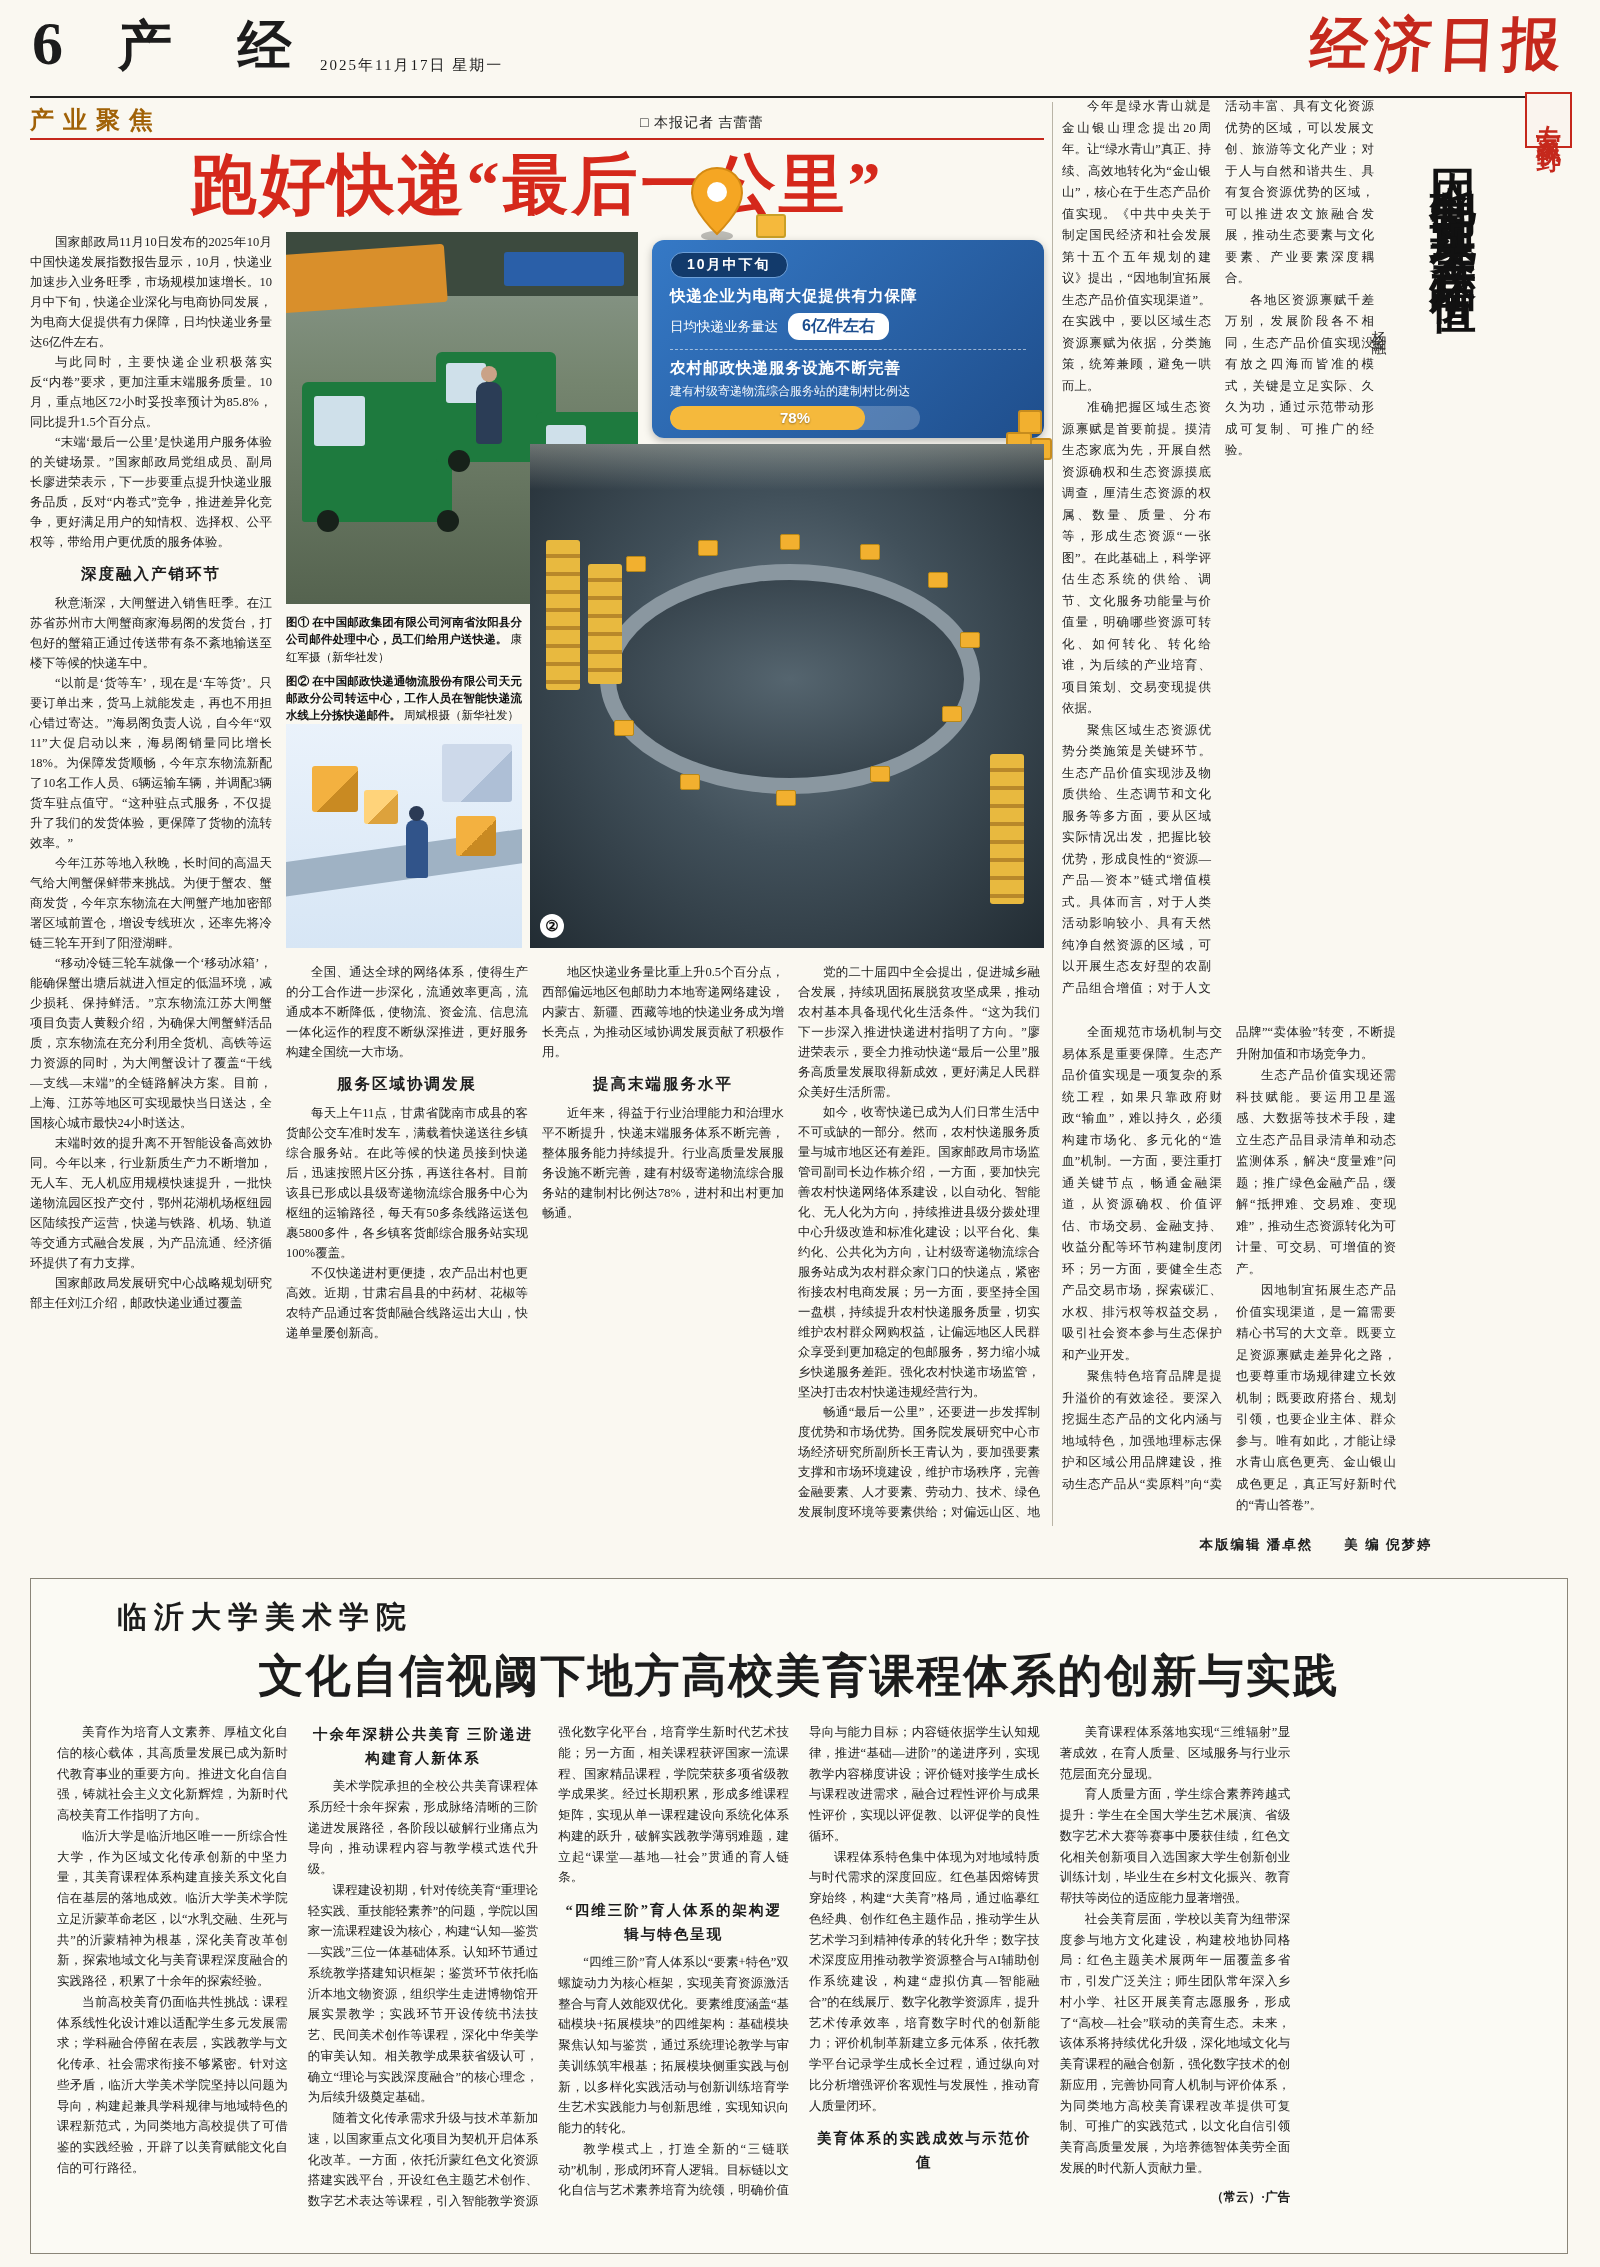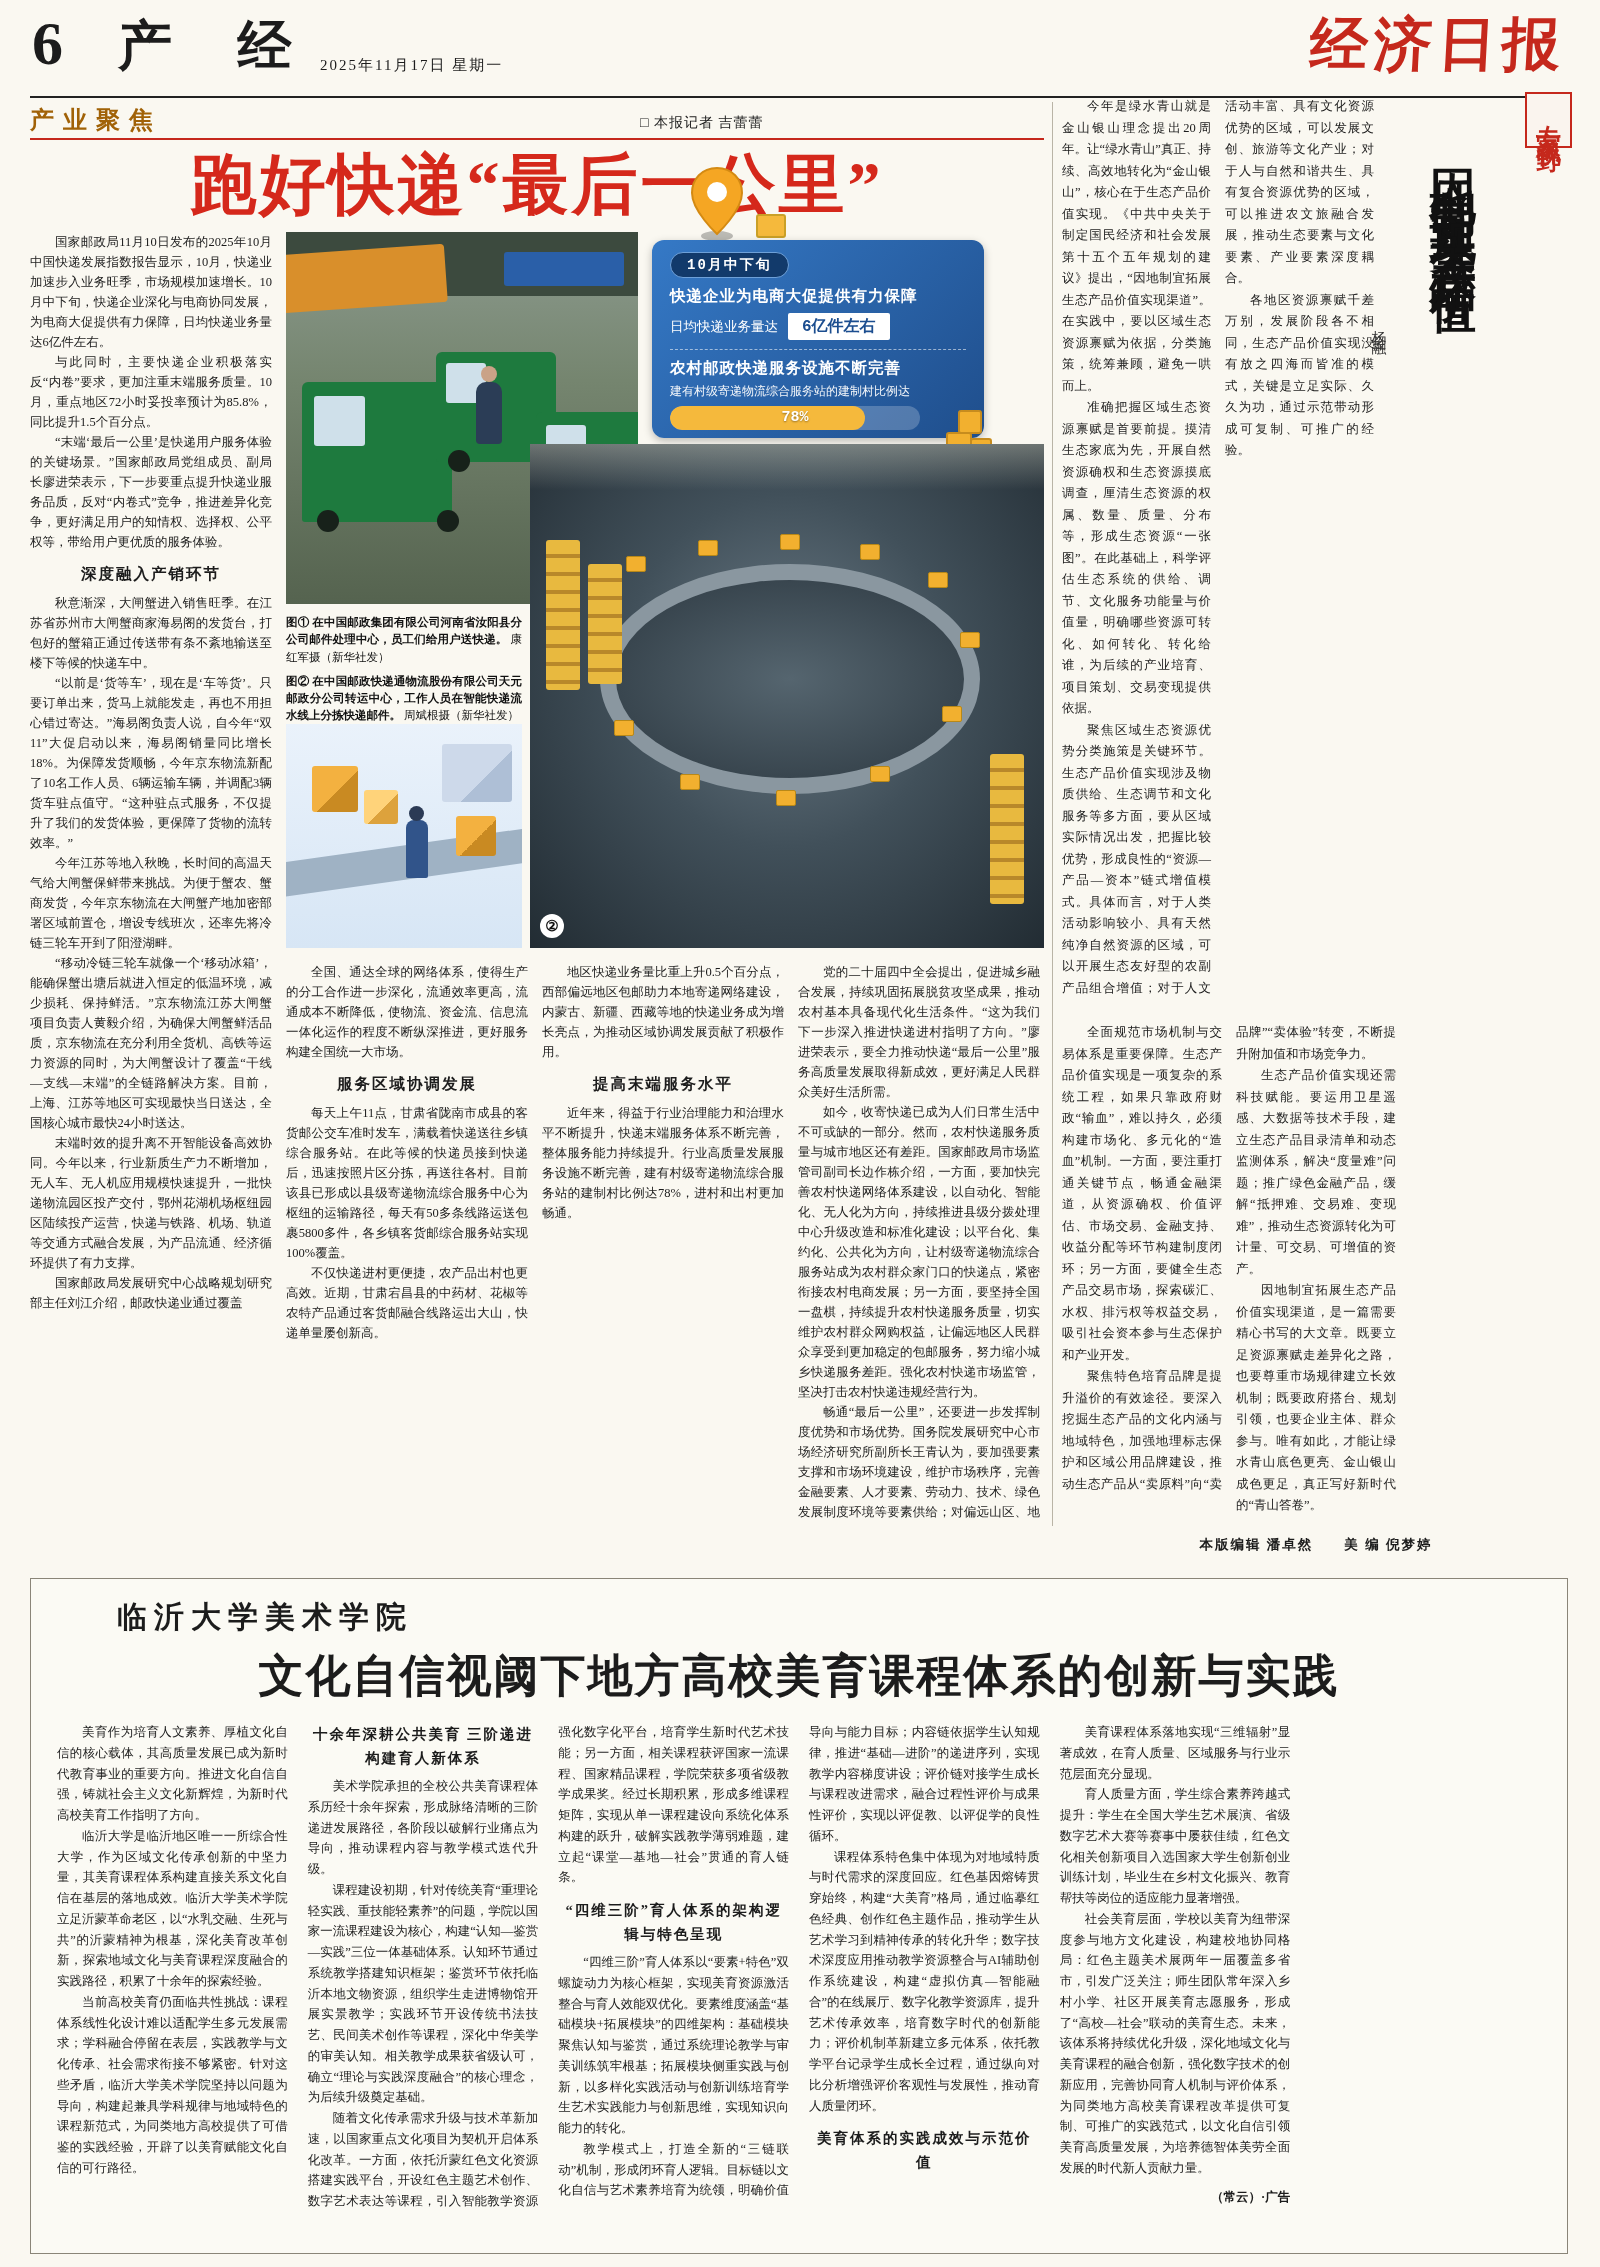--- a/index.html
+++ b/index.html
@@ -43,25 +43,25 @@
   .t1 { left:16px; top:150px; width:150px; height:140px; }
   .t2 { left:150px; top:120px; width:120px; height:110px; }
   .t3 { left:250px; top:180px; width:120px; height:130px; }
   .pt-person { position:absolute; left:190px; top:150px; width:26px; height:62px; background:#2b3d56; border-radius:10px 10px 4px 4px; }
   .pt-person:before { content:""; position:absolute; left:5px; top:-16px; width:16px; height:16px; background:#caa287; border-radius:50%; }
   .fig-badge { position:absolute; width:24px; height:24px; background:#fff; color:#111; border-radius:50%; text-align:center; line-height:24px; font-size:15px; font-weight:bold; }
 
   .pin-icon { position:absolute; left:402px; top:-66px; width:58px; height:76px; }
   .pin-box { position:absolute; left:470px; top:-18px; width:30px; height:24px; background:#f5b93c; border:2px solid #caa027; border-radius:3px; }
 
-  .infographic { position:absolute; left:366px; top:8px; width:332px; height:198px; border-radius:12px; background:linear-gradient(135deg,#3579c6 0%,#1f4e8c 100%); color:#fff; padding:12px 18px 10px; font-family:Liberation Mono, monospace; box-shadow:0 3px 8px rgba(0,0,0,.25); }
+  .infographic { position:absolute; left:366px; top:8px; width:392px; height:198px; border-radius:12px; background:linear-gradient(135deg,#3579c6 0%,#1f4e8c 100%); color:#fff; padding:12px 18px 10px; font-family:Liberation Sans, sans-serif; box-shadow:0 3px 8px rgba(0,0,0,.25); }
   .ig-badge { display:inline-block; background:#123a6b; border:1px solid #6ea0d8; border-radius:14px; padding:3px 16px; font-size:14px; font-weight:bold; letter-spacing:2px; }
   .ig-line { font-size:15.5px; font-weight:bold; margin-top:8px; letter-spacing:1px; }
   .ig-metric { display:flex; align-items:center; gap:10px; margin-top:6px; font-size:13.5px; }
-  .ig-pill { background:#fff; color:#1b4d8f; font-weight:bold; border-radius:2px; padding:3px 14px; font-size:16px; }
+  .ig-pill { background:#fff; color:#1b4d8f; font-weight:bold; border-radius:11px; padding:3px 14px; font-size:16px; }
   .ig-divider { border-top:1px dashed rgba(255,255,255,.55); margin:9px 0 2px; }
   .ig-small { font-size:12px; margin-top:4px; opacity:.95; }
   .ig-progress { position:relative; margin-top:6px; width:250px; height:24px; background:rgba(255,255,255,.22); border-radius:12px; overflow:hidden; }
   .ig-progress-fill { position:absolute; left:0; top:0; bottom:0; background:#f5b93c; border-radius:12px; }
   .ig-progress-label { position:absolute; width:100%; text-align:center; line-height:24px; font-size:15px; font-weight:bold; color:#fff; text-shadow:0 1px 2px rgba(0,0,0,.4); }
   .boxes-deco { position:absolute; right:-16px; bottom:-26px; width:54px; height:54px; }
   .boxes-deco span { position:absolute; background:#f2b02f; border:2px solid #c78c1e; border-radius:3px; }
 
   .photo-warehouse { position:absolute; left:244px; top:212px; width:514px; height:504px; background:radial-gradient(ellipse at 50% 45%, #6a7a85 0%, #41505a 45%, #222c33 100%); overflow:hidden; }
   .wh-ring { position:absolute; left:70px; top:120px; width:380px; height:230px; border:16px solid #8a97a0; border-radius:50%; background:radial-gradient(ellipse,#55656f 0%,#39464f 70%); }

